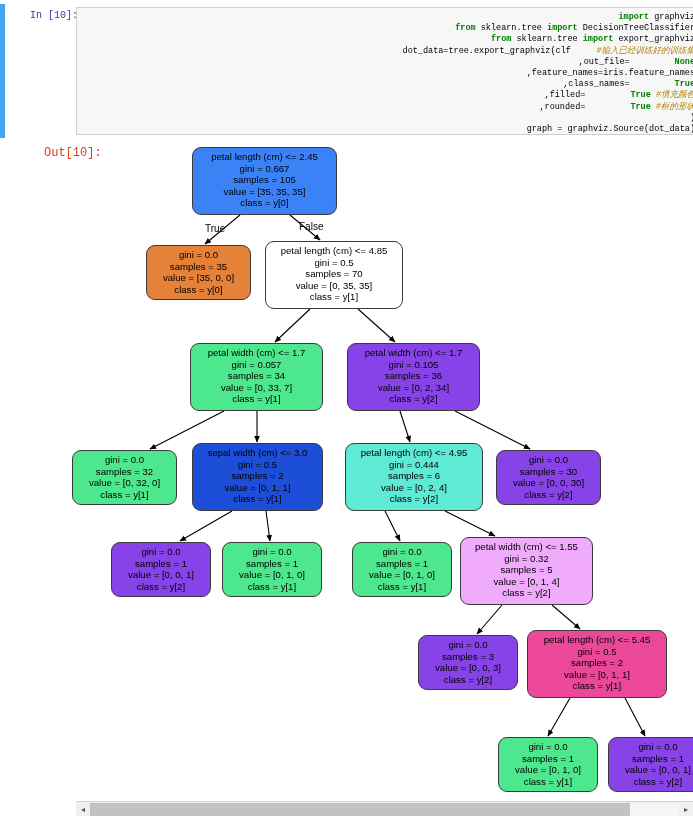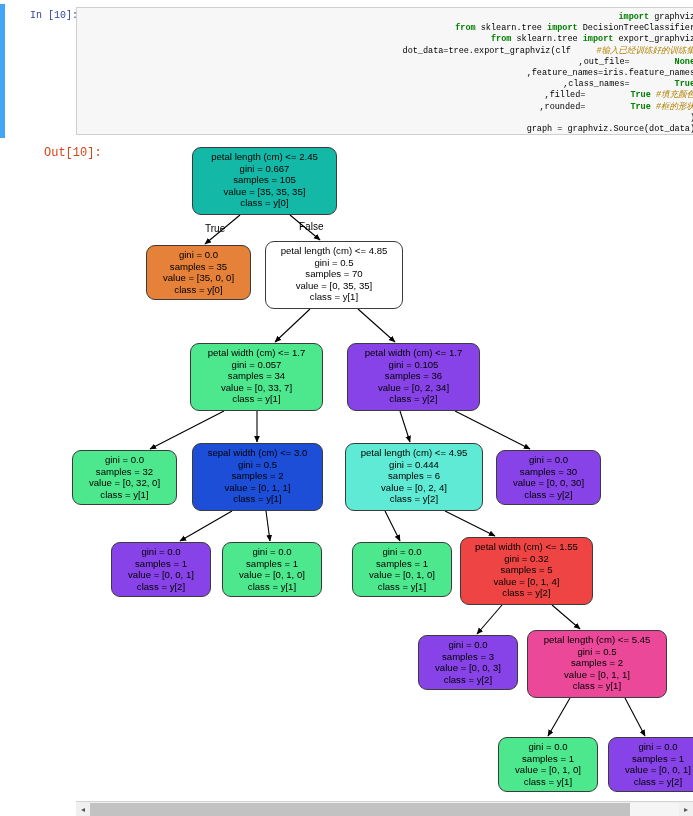--- a/index.html
+++ b/index.html
@@ -140,33 +140,33 @@
         <line x1="266" y1="371" x2="270" y2="401" stroke="#000000" stroke-width="1.1" marker-end="url(#arrowhead)"></line>
         <line x1="385" y1="371" x2="400" y2="401" stroke="#000000" stroke-width="1.1" marker-end="url(#arrowhead)"></line>
         <line x1="445" y1="371" x2="495" y2="396" stroke="#000000" stroke-width="1.1" marker-end="url(#arrowhead)"></line>
         <line x1="502" y1="465" x2="477" y2="494" stroke="#000000" stroke-width="1.1" marker-end="url(#arrowhead)"></line>
         <line x1="552" y1="465" x2="580" y2="489" stroke="#000000" stroke-width="1.1" marker-end="url(#arrowhead)"></line>
         <line x1="570" y1="558" x2="548" y2="596" stroke="#000000" stroke-width="1.1" marker-end="url(#arrowhead)"></line>
         <line x1="625" y1="558" x2="645" y2="596" stroke="#000000" stroke-width="1.1" marker-end="url(#arrowhead)"></line>
       </g>
   </svg>
   <div id="node-layer">
-      <div class="node-box" style="left: 192px; top: 7px; width: 145px; height: 68px; background: #14b8a6;"><span class="ln">petal length (cm) &lt;= 2.45</span><span class="ln">gini = 0.667</span><span class="ln">samples = 105</span><span class="ln">value = [35, 35, 35]</span><span class="ln">class = y[0]</span></div>
+      <div class="node-box" style="left: 192px; top: 7px; width: 145px; height: 68px; background: #3b82f6;"><span class="ln">petal length (cm) &lt;= 2.45</span><span class="ln">gini = 0.667</span><span class="ln">samples = 105</span><span class="ln">value = [35, 35, 35]</span><span class="ln">class = y[0]</span></div>
       <div class="node-box" style="left: 146px; top: 105px; width: 105px; height: 55px; background: rgb(229, 129, 57);"><span class="ln">gini = 0.0</span><span class="ln">samples = 35</span><span class="ln">value = [35, 0, 0]</span><span class="ln">class = y[0]</span></div>
       <div class="node-box" style="left: 265px; top: 101px; width: 138px; height: 68px; background: rgb(255, 255, 255);"><span class="ln">petal length (cm) &lt;= 4.85</span><span class="ln">gini = 0.5</span><span class="ln">samples = 70</span><span class="ln">value = [0, 35, 35]</span><span class="ln">class = y[1]</span></div>
       <div class="node-box" style="left: 190px; top: 203px; width: 133px; height: 68px; background: rgb(77, 232, 141);"><span class="ln">petal width (cm) &lt;= 1.7</span><span class="ln">gini = 0.057</span><span class="ln">samples = 34</span><span class="ln">value = [0, 33, 7]</span><span class="ln">class = y[1]</span></div>
       <div class="node-box" style="left: 347px; top: 203px; width: 133px; height: 68px; background: rgb(135, 67, 232);"><span class="ln">petal width (cm) &lt;= 1.7</span><span class="ln">gini = 0.105</span><span class="ln">samples = 36</span><span class="ln">value = [0, 2, 34]</span><span class="ln">class = y[2]</span></div>
       <div class="node-box" style="left: 72px; top: 310px; width: 105px; height: 55px; background: rgb(77, 232, 141);"><span class="ln">gini = 0.0</span><span class="ln">samples = 32</span><span class="ln">value = [0, 32, 0]</span><span class="ln">class = y[1]</span></div>
       <div class="node-box" style="left: 192px; top: 303px; width: 131px; height: 68px; background: #1d4ed8;"><span class="ln">sepal width (cm) &lt;= 3.0</span><span class="ln">gini = 0.5</span><span class="ln">samples = 2</span><span class="ln">value = [0, 1, 1]</span><span class="ln">class = y[1]</span></div>
       <div class="node-box" style="left: 345px; top: 303px; width: 138px; height: 68px; background: #5eead4;"><span class="ln">petal length (cm) &lt;= 4.95</span><span class="ln">gini = 0.444</span><span class="ln">samples = 6</span><span class="ln">value = [0, 2, 4]</span><span class="ln">class = y[2]</span></div>
       <div class="node-box" style="left: 496px; top: 310px; width: 105px; height: 55px; background: rgb(135, 67, 232);"><span class="ln">gini = 0.0</span><span class="ln">samples = 30</span><span class="ln">value = [0, 0, 30]</span><span class="ln">class = y[2]</span></div>
       <div class="node-box" style="left: 111px; top: 402px; width: 100px; height: 55px; background: rgb(135, 67, 232);"><span class="ln">gini = 0.0</span><span class="ln">samples = 1</span><span class="ln">value = [0, 0, 1]</span><span class="ln">class = y[2]</span></div>
       <div class="node-box" style="left: 222px; top: 402px; width: 100px; height: 55px; background: rgb(77, 232, 141);"><span class="ln">gini = 0.0</span><span class="ln">samples = 1</span><span class="ln">value = [0, 1, 0]</span><span class="ln">class = y[1]</span></div>
       <div class="node-box" style="left: 352px; top: 402px; width: 100px; height: 55px; background: rgb(77, 232, 141);"><span class="ln">gini = 0.0</span><span class="ln">samples = 1</span><span class="ln">value = [0, 1, 0]</span><span class="ln">class = y[1]</span></div>
-      <div class="node-box" style="left: 460px; top: 397px; width: 133px; height: 68px; background: #ef4444;"><span class="ln">petal width (cm) &lt;= 1.55</span><span class="ln">gini = 0.32</span><span class="ln">samples = 5</span><span class="ln">value = [0, 1, 4]</span><span class="ln">class = y[2]</span></div>
+      <div class="node-box" style="left: 460px; top: 397px; width: 133px; height: 68px; background: #f0abfc;"><span class="ln">petal width (cm) &lt;= 1.55</span><span class="ln">gini = 0.32</span><span class="ln">samples = 5</span><span class="ln">value = [0, 1, 4]</span><span class="ln">class = y[2]</span></div>
       <div class="node-box" style="left: 418px; top: 495px; width: 100px; height: 55px; background: rgb(135, 67, 232);"><span class="ln">gini = 0.0</span><span class="ln">samples = 3</span><span class="ln">value = [0, 0, 3]</span><span class="ln">class = y[2]</span></div>
       <div class="node-box" style="left: 527px; top: 490px; width: 140px; height: 68px; background: #ec4899;"><span class="ln">petal length (cm) &lt;= 5.45</span><span class="ln">gini = 0.5</span><span class="ln">samples = 2</span><span class="ln">value = [0, 1, 1]</span><span class="ln">class = y[1]</span></div>
       <div class="node-box" style="left: 498px; top: 597px; width: 100px; height: 55px; background: rgb(77, 232, 141);"><span class="ln">gini = 0.0</span><span class="ln">samples = 1</span><span class="ln">value = [0, 1, 0]</span><span class="ln">class = y[1]</span></div>
       <div class="node-box" style="left: 608px; top: 597px; width: 100px; height: 55px; background: rgb(135, 67, 232);"><span class="ln">gini = 0.0</span><span class="ln">samples = 1</span><span class="ln">value = [0, 0, 1]</span><span class="ln">class = y[2]</span></div>
     </div>
   <div id="edge-label-layer">
       <div class="edge-label" style="left: 205px; top: 83px;">True</div>
       <div class="edge-label" style="left: 299px; top: 81px;">False</div>
     </div>
 </div>

